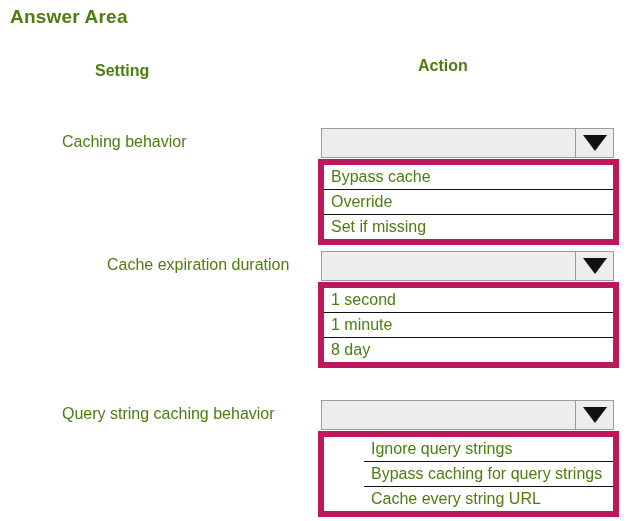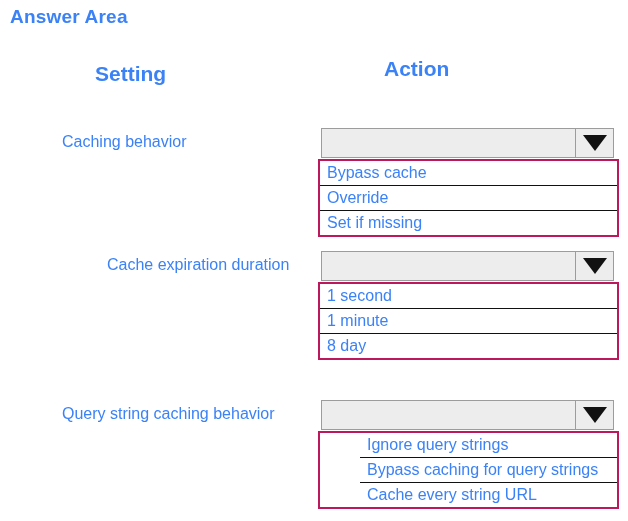--- a/index.html
+++ b/index.html
@@ -2,38 +2,38 @@
 <html><head>
 <meta charset="utf-8">
 <style>
   html, body { margin: 0; padding: 0; background: #ffffff; }
   .stage {
     position: relative;
     width: 620px;
     height: 521px;
     background: #ffffff;
     font-family: "Liberation Sans", sans-serif;
-    color: #3b82f6;
+    color: #4d7c0f;
     overflow: hidden;
   }
   .page-title {
     position: absolute;
     left: 10px;
     top: 6px;
     font-size: 19px;
     font-weight: bold;
     letter-spacing: 0.2px;
   }
   .col-head {
     position: absolute;
-    font-size: 21px;
+    font-size: 16px;
     font-weight: bold;
   }
   .col-head.setting { left: 95px; top: 62px; }
-  .col-head.action  { left: 384px; top: 57px; }
+  .col-head.action  { left: 418px; top: 57px; }
 
   .row-label {
     position: absolute;
     left: 62px;
     font-size: 16px;
     white-space: nowrap;
   }
 
   .select {
     position: absolute;
@@ -69,21 +69,21 @@
     border-right: 12px solid transparent;
     border-top: 16px solid #111111;
   }
 
   .options {
     position: absolute;
     left: 318px;
     width: 301px;
     box-sizing: border-box;
     background: #ffffff;
-    border: 2px solid #be185d;
+    border: 6px solid #be185d;
   }
   .option {
     height: 24px;
     line-height: 24px;
     font-size: 16px;
     padding-left: 7px;
     white-space: nowrap;
     border-top: 1px solid #111111;
     cursor: pointer;
   }

